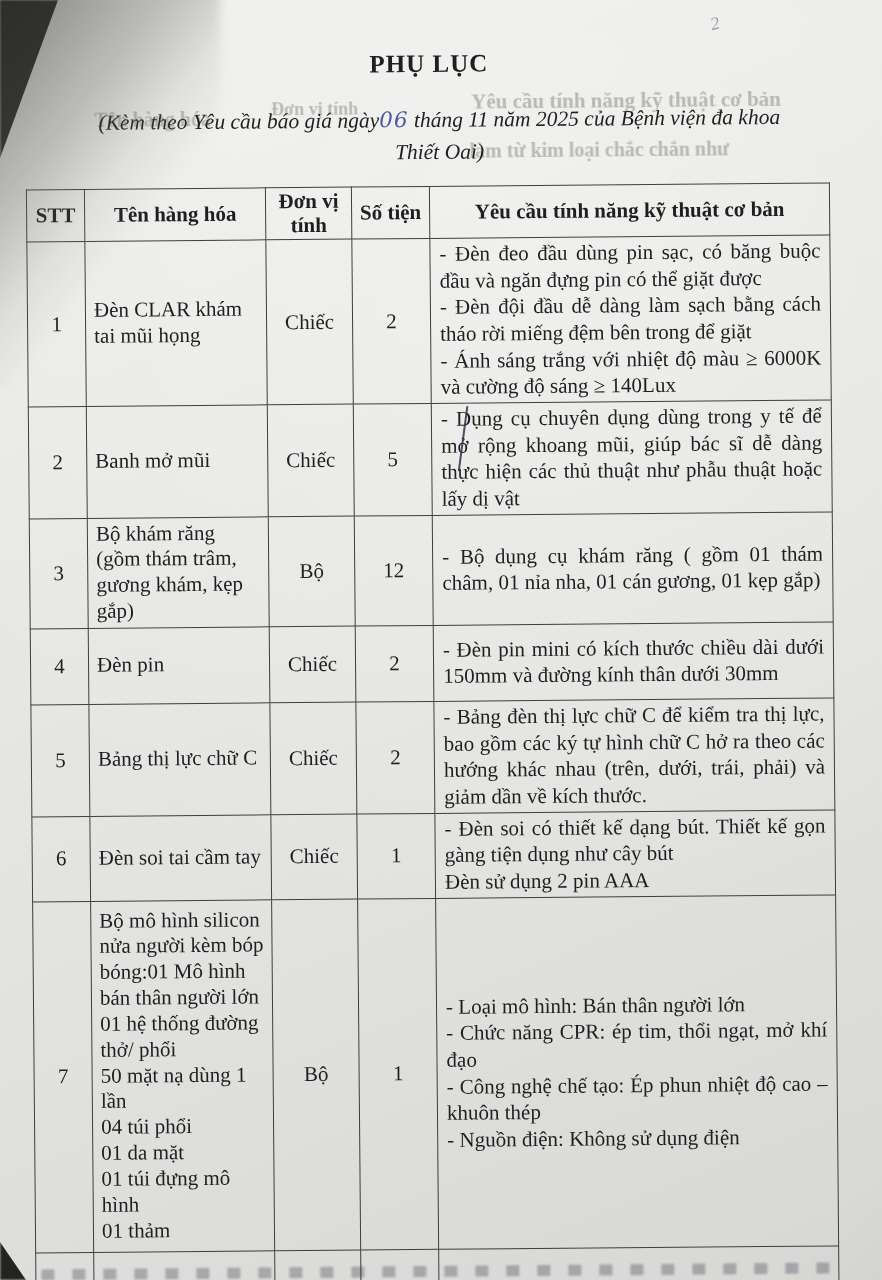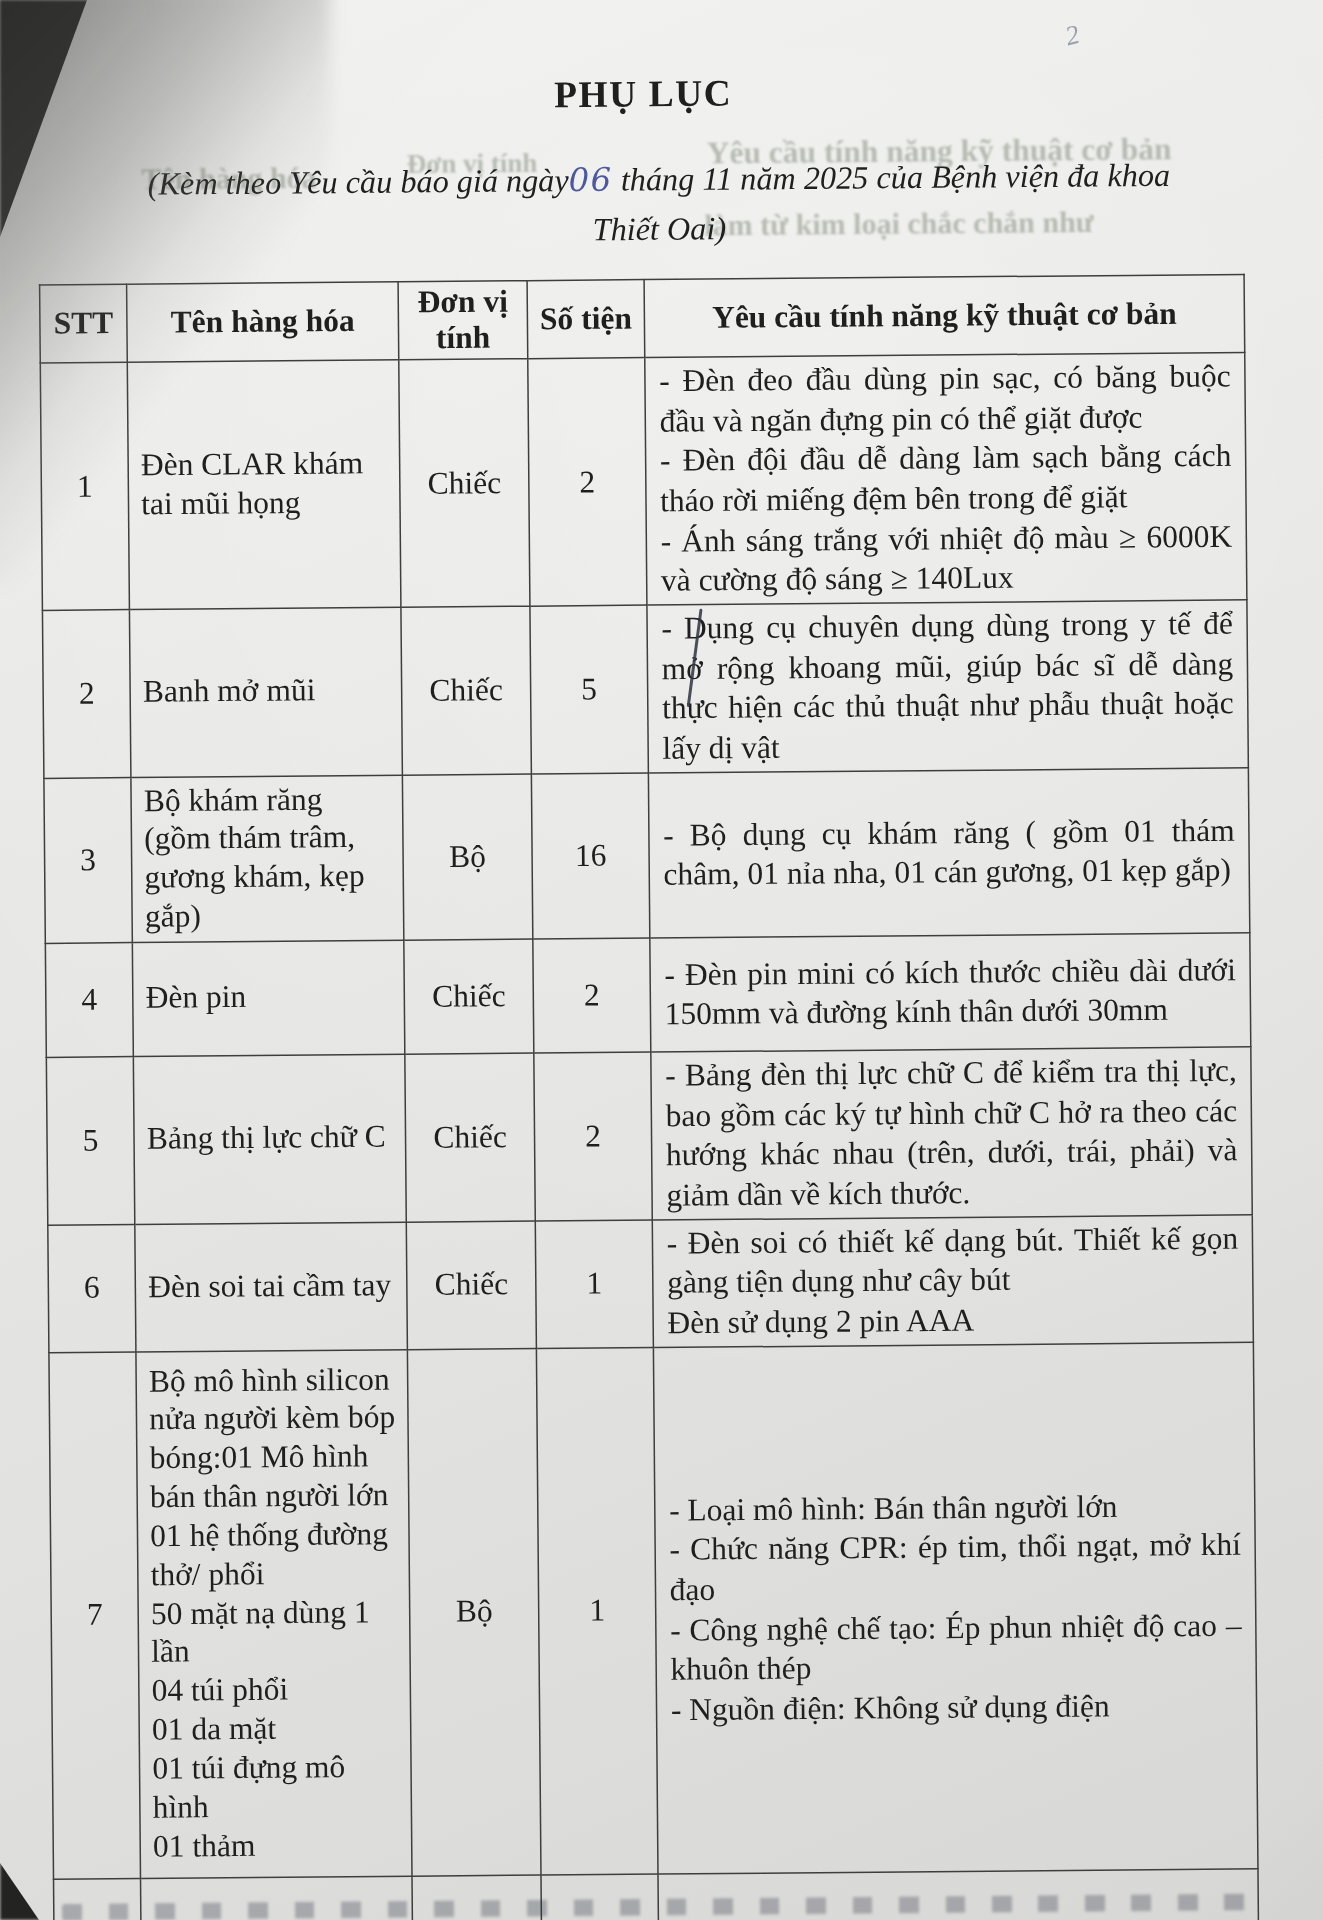--- a/index.html
+++ b/index.html
@@ -150,21 +150,21 @@
               <td class="c-unit">Chiếc</td>
               <td class="c-qty">5</td>
               <td class="c-spec">
                 <div class="spec">- Dụng cụ chuyên dụng dùng trong y tế để mở rộng khoang mũi, giúp bác sĩ dễ dàng thực hiện các thủ thuật như phẫu thuật hoặc lấy dị vật</div>
               </td>
             </tr>
             <tr style="height: 100px;">
               <td class="c-stt">3</td>
               <td class="c-name">Bộ khám răng (gồm thám trâm, gương khám, kẹp gắp)</td>
               <td class="c-unit">Bộ</td>
-              <td class="c-qty">16</td>
+              <td class="c-qty">12</td>
               <td class="c-spec">
                 <div class="spec">- Bộ dụng cụ khám răng ( gồm 01 thám châm, 01 nỉa nha, 01 cán gương, 01 kẹp gắp)</div>
               </td>
             </tr>
             <tr style="height: 76px;">
               <td class="c-stt">4</td>
               <td class="c-name">Đèn pin</td>
               <td class="c-unit">Chiếc</td>
               <td class="c-qty">2</td>
               <td class="c-spec">

